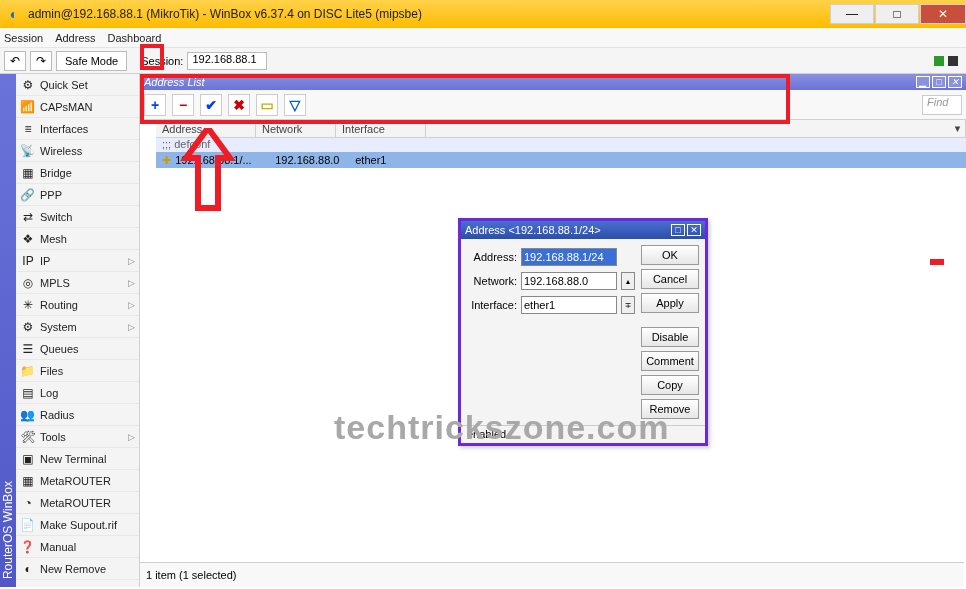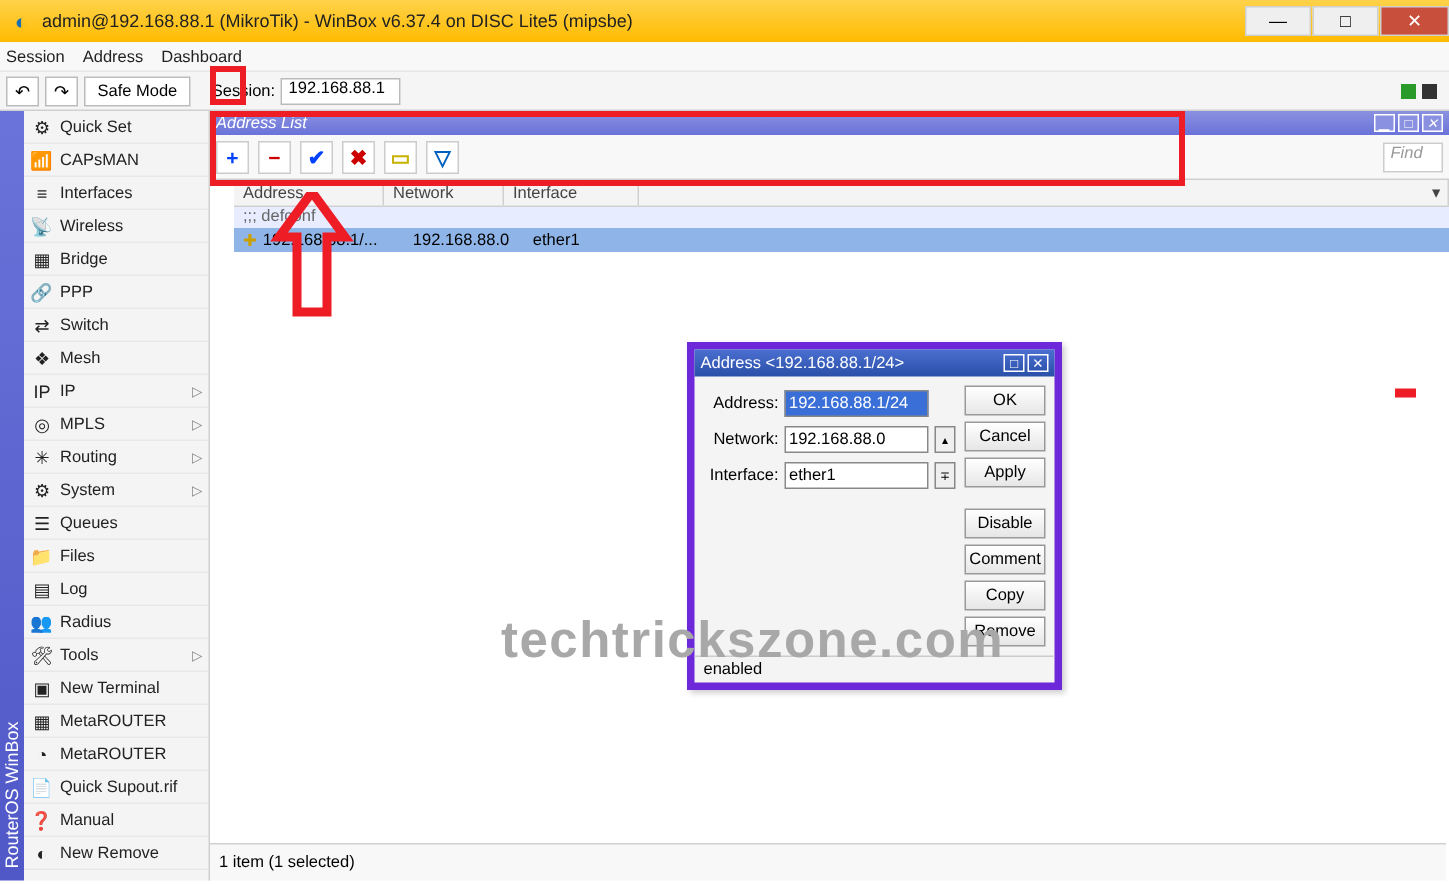--- a/index.html
+++ b/index.html
@@ -57,21 +57,21 @@
 .defc{height:14px; padding-left:6px; color:#666; background:#e8ecff;}
 .srow{height:16px; display:flex; align-items:center; background:#8fb5e8; padding-left:6px;}
 .srow .c1{width:100px;} .srow .c2{width:80px;} .srow .c3{width:90px;}
 
 
 .redbox1{position:absolute; border:4px solid #ee1c25; top:44px; left:140px; width:24px; height:26px; pointer-events:none;}
 .redbox2{position:absolute; border:4px solid #ee1c25; top:74px; left:140px; width:650px; height:50px; pointer-events:none;}
 .arrow{position:absolute; top:128px; left:176px; pointer-events:none;}
 
 
-.dlg{position:absolute; top:154px; left:318px; width:250px; border:5px solid #6d28d9;background:#f4f4f4; box-shadow:2px 2px 4px rgba(0,0,0,.2);}
+.dlg{position:absolute; top:144px; left:318px; width:250px; border:3px solid #6d28d9;background:#f4f4f4; box-shadow:2px 2px 4px rgba(0,0,0,.2);}
 .dlg-title{height:18px; background:linear-gradient(#4a6fd0,#2a4fa8); color:#fff; display:flex; align-items:center; padding:0 4px;}
 .dlg-title .wicons{margin-left:auto; display:flex; gap:2px;}
 .dlg-title .wicons div{width:14px;height:12px;border:1px solid #fff;display:flex;align-items:center;justify-content:center;font-size:9px;}
 .dlg-body{display:flex; padding:6px;}
 .dlg-left{flex:1;}
 .frow{display:flex; align-items:center; height:24px; gap:4px;}
 .frow label{width:50px; text-align:right;}
 .frow input{height:18px; border:1px solid #888; padding:0 2px; width:96px;}
 .frow .sel{background:#3a6fd8;color:#fff;}
 .frow .tri{width:14px;height:18px;border:1px solid #888;background:#efefef;display:flex;align-items:center;justify-content:center;font-size:8px;}
@@ -199,21 +199,21 @@
     <div class="mi">
         <span class="ic">▦</span>
         <span>MetaROUTER</span>
       </div>
     <div class="mi">
         <span class="ic">◔</span>
         <span>MetaROUTER</span>
       </div>
     <div class="mi">
         <span class="ic">📄</span>
-        <span>Quick Supout.rif</span>
+        <span>Make Supout.rif</span>
       </div>
     <div class="mi">
         <span class="ic">❓</span>
         <span>Manual</span>
       </div>
     <div class="mi">
         <span class="ic">◐</span>
         <span>New Remove</span>
       </div>
   </div>

